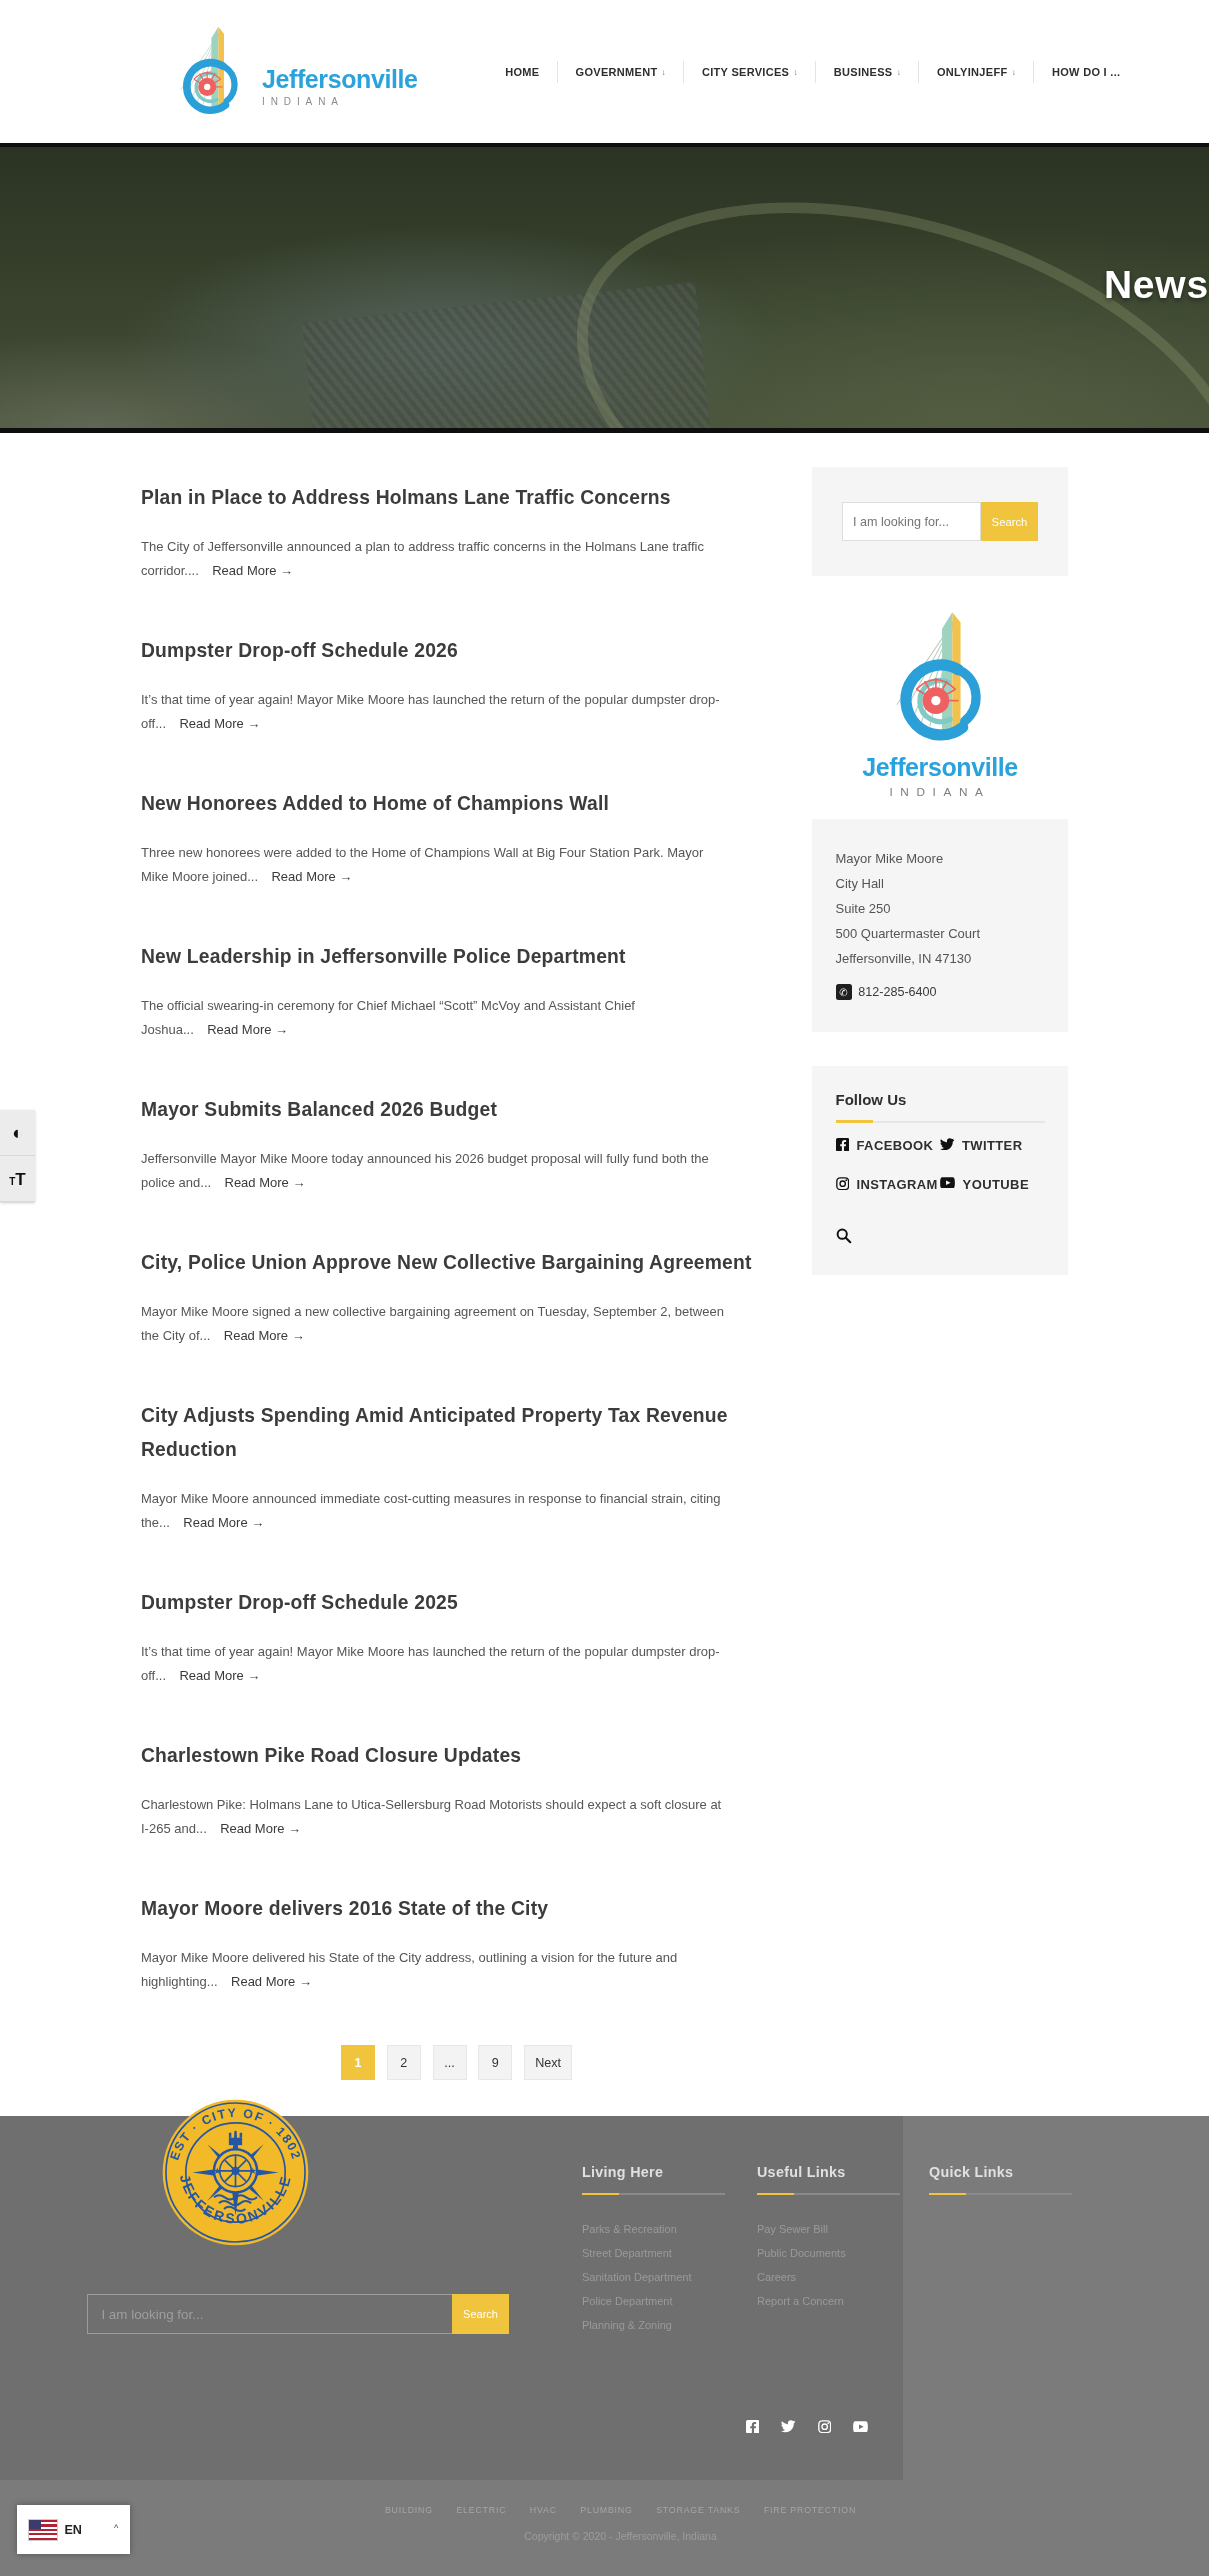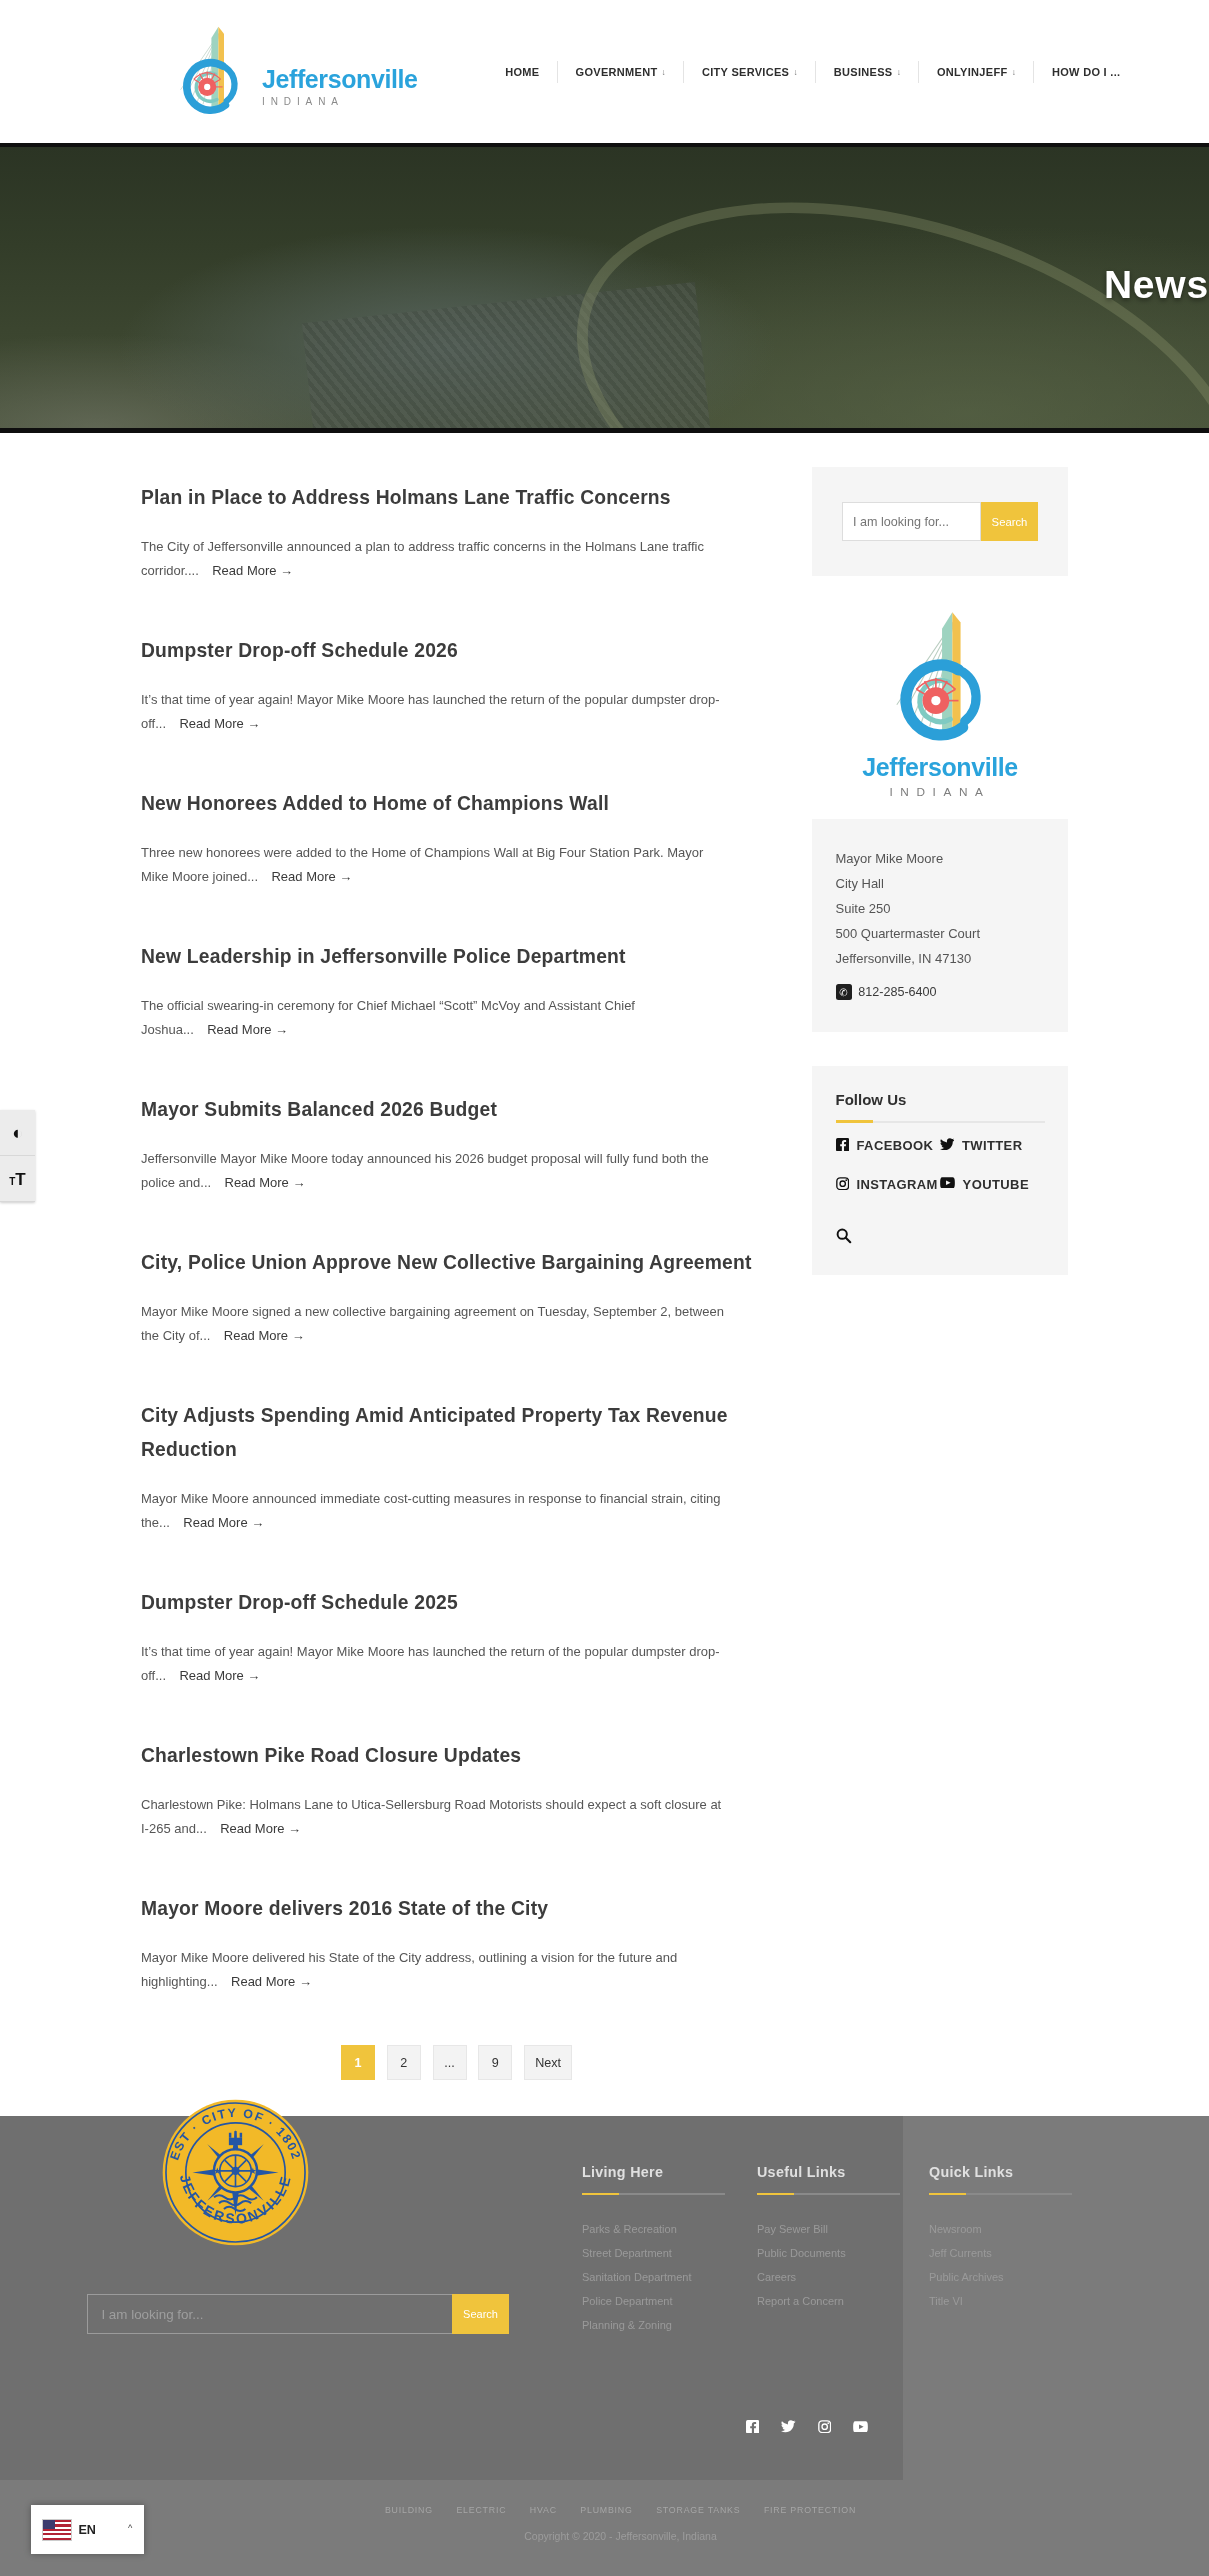--- a/index.html
+++ b/index.html
@@ -94,21 +94,21 @@
   .f-col .divider{width:143px;background:#8a8a8a;}
   .f-col ul{list-style:none;margin:22px 0 0;padding:0;}
   .f-col li{font-size:11px;line-height:24px;color:#9a9a9a;cursor:pointer;}
   .f-social{position:absolute;left:746px;top:304px;display:flex;gap:22px;align-items:center;}
   .f-social a{display:inline-flex;cursor:pointer;}
   .f-bottom{position:absolute;left:16px;top:364px;width:100%;text-align:center;}
   .trade{display:flex;justify-content:center;gap:23.5px;margin-top:25px;}
   .trade a{font-size:8.8px;letter-spacing:0.8px;color:#a6a6a6;text-decoration:none;cursor:pointer;}
   .copyright{margin-top:15px;font-size:10.5px;color:#9c9c9c;}
   
-  .lang{position:absolute;left:31px;top:389px;width:113px;height:49px;background:#fff;z-index:60;
+  .lang{position:absolute;left:17px;top:389px;width:113px;height:49px;background:#fff;z-index:60;
     display:flex;align-items:center;padding:0 11.8px;box-sizing:border-box;gap:7.6px;box-shadow:0 0 6.7px rgba(0,0,0,0.3);cursor:pointer;}
   .flag{width:28px;height:20px;position:relative;background:repeating-linear-gradient(180deg,#b22234 0 2.2px,#fff 2.2px 4.4px);
     outline:0.8px solid #ccc;}
   .flag:before{content:"";position:absolute;left:0;top:0;width:11.8px;height:9.2px;background:#3c3b6e;}
   .lang-code{font-size:12.6px;font-weight:700;color:#222;}
   .lang-caret{font-size:9.2px;color:#444;margin-left:auto;transform:translateY(-1.7px);}
 </style>
 </head>
 <body>
 
@@ -394,26 +394,20 @@
     <ul>
       <li>Pay Sewer Bill</li>
         <li>Public Documents</li>
         <li>Careers</li>
         <li>Report a Concern</li>
     </ul>
   </div>
   <div class="f-col" style="left:929px;">
     <h4>Quick Links</h4>
     <div class="divider"></div>
-    <ul>
-      <li>Newsroom</li>
-        <li>Jeff Currents</li>
-        <li>Public Archives</li>
-        <li>Title VI</li>
-    </ul>
   </div>
 
   <div class="f-social">
     <a>
         <svg width="13.4" height="13.4" viewBox="0 0 16 16">
           <path fill="#fff" d="M2 0h12a2 2 0 0 1 2 2v12a2 2 0 0 1-2 2H9.6v-6.1h2.1l.3-2.4H9.6V6c0-.7.3-1.2 1.2-1.2h1.3V2.6c-.2 0-1-.1-1.9-.1-2 0-3.2 1.2-3.2 3.3v1.7H5V10h2v6H2a2 2 0 0 1-2-2V2a2 2 0 0 1 2-2z"></path>
         </svg>
       </a>
     <a>
         <svg width="14.3" height="12.6" viewBox="0 0 16 14">

